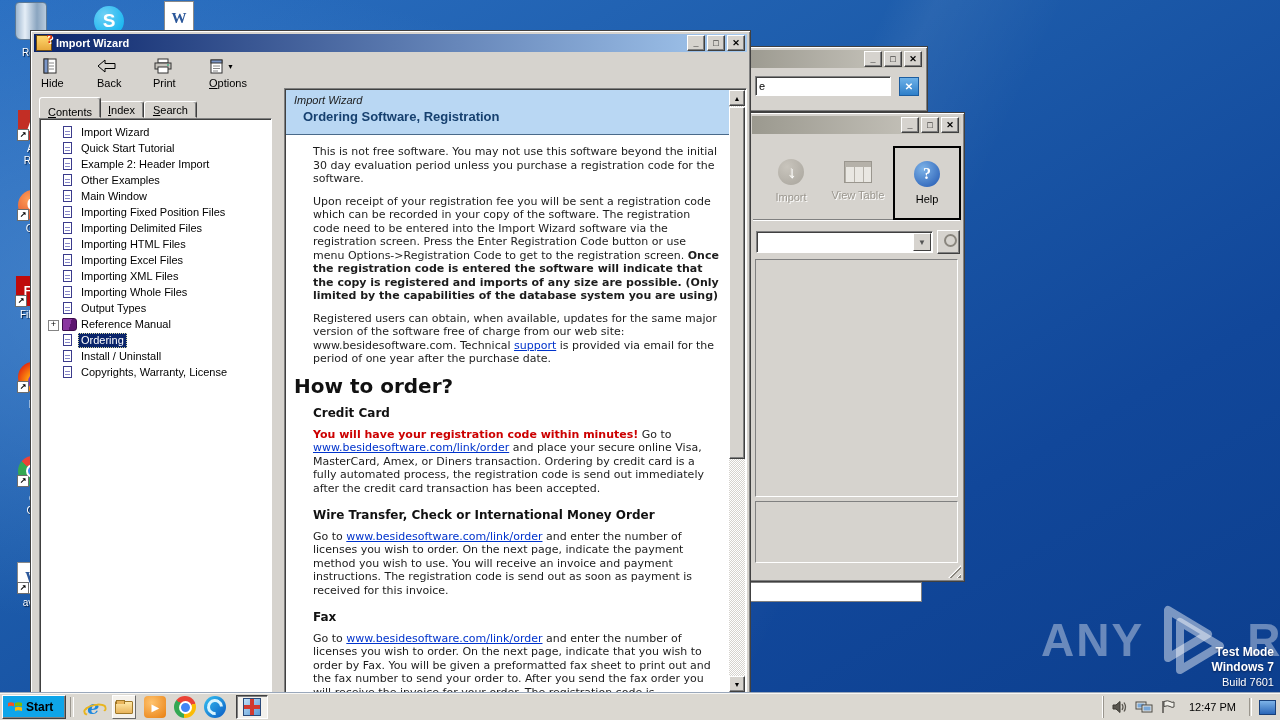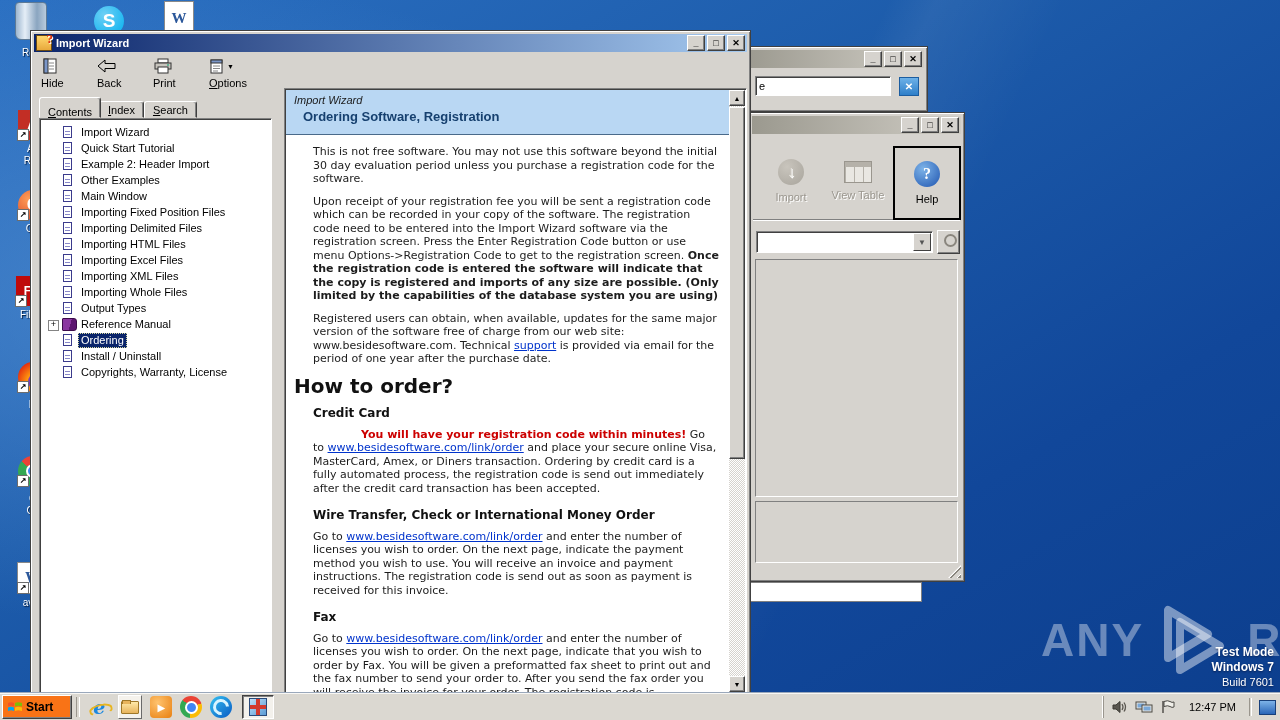--- a/index.html
+++ b/index.html
@@ -119,35 +119,35 @@
   .contentpanel{position:absolute;left:253px;right:3px;top:57px;bottom:3px;background:#fff;border:1px solid;
        border-color:#808080 #fff #fff #808080;box-shadow:inset 1px 1px 0 #404040;overflow:hidden;}
   .c-header{position:absolute;left:1px;right:17px;top:1px;height:45px;background:#b9d7f3;border-bottom:1px solid #4a6a8a;padding:4px 8px 0 8px;box-sizing:border-box;}
   .c-crumb{font-style:italic;font-size:11px;color:#1a1a1a;}
   .c-title{font-weight:bold;font-size:13px;color:#16406f;padding-left:9px;margin-top:3px;}
   .c-body{position:absolute;left:1px;right:17px;top:47px;bottom:0;padding:9px 10px 0 27px;overflow:hidden;
        font-family:"DejaVu Sans",sans-serif;font-size:11px;line-height:13.5px;color:#1c1c1c;}
   .c-body p{margin:0 0 9px 0;}
   .c-body .b{font-weight:bold;text-align:right;}
   .c-body a{color:#0033cc;text-decoration:underline;cursor:pointer;}
-  .c-body .alert{color:#cc0000;font-weight:bold;margin-left:48px;}
+  .c-body .alert{color:#cc0000;font-weight:bold;}
   .h-order{font-size:20px;font-weight:bold;margin:14px 0 10px -19px;color:#111;}
   .h-sub{font-size:12px;font-weight:bold;margin:14px 0 7px 0;color:#111;}
   .vscroll{position:absolute;right:1px;top:1px;bottom:1px;width:16px;}
   .sbtn{position:absolute;left:0;width:16px;height:16px;background:#d6d3ce;border:1px solid;border-color:#fff #404040 #404040 #fff;
        box-shadow:inset -1px -1px 0 #808080;display:flex;align-items:center;justify-content:center;font-size:7px;color:#000;box-sizing:border-box;}
   .sthumb{position:absolute;left:0;top:17px;height:352px;width:16px;background:#d6d3ce;border:1px solid;
        border-color:#fff #404040 #404040 #fff;box-shadow:inset -1px -1px 0 #808080;box-sizing:border-box;}
   
   .svgico{display:block;}
   .optarrow{font-size:7px;margin-left:2px;color:#000;}
   
   .taskbar{position:absolute;left:0;right:0;bottom:0;height:26px;background:#dbd8d1;border-top:1px solid #f8f7f4;
        box-shadow:0 -1px 0 #9aa8bb;z-index:50;display:flex;align-items:center;}
-  .startbtn{margin-left:2px;height:22px;display:flex;align-items:center;gap:3px;padding:0 18px 0 4px;background:#f97316;
+  .startbtn{margin-left:2px;height:22px;display:flex;align-items:center;gap:3px;padding:0 12px 0 4px;background:#0ea5e9;
        border:1px solid;border-color:#fff #404040 #404040 #fff;box-shadow:inset -1px -1px 0 #808080;}
   .startbtn .slabel{font:bold 12px "Liberation Sans",sans-serif;color:#000;}
   .qlsep{width:2px;height:20px;margin:0 4px;border-left:1px solid #9a968e;border-right:1px solid #fff;}
   .ql{width:22px;height:22px;margin:0 4px;position:relative;display:flex;align-items:center;justify-content:center;}
   .k-internet-explorer::before{content:"e";font:bold italic 19px "DejaVu Serif",serif;color:#1b88e0;}
   .k-internet-explorer::after{content:"";position:absolute;left:1px;top:8px;width:20px;height:8px;border:2px solid #e8b520;
        border-bottom-color:transparent;border-radius:50%;transform:rotate(-12deg);}
   .k-windows-explorer{background:#f5f2ec;border:1px solid;border-color:#fff #6a6a6a #6a6a6a #fff;}
   .k-windows-explorer::before{content:"";width:16px;height:11px;background:linear-gradient(#ffe9a8,#e8b45c);border:1px solid #a07828;border-radius:1px;}
   .k-windows-explorer::after{content:"";position:absolute;top:4px;left:3px;width:7px;height:3px;background:#e8b45c;border:1px solid #a07828;border-bottom:none;}

